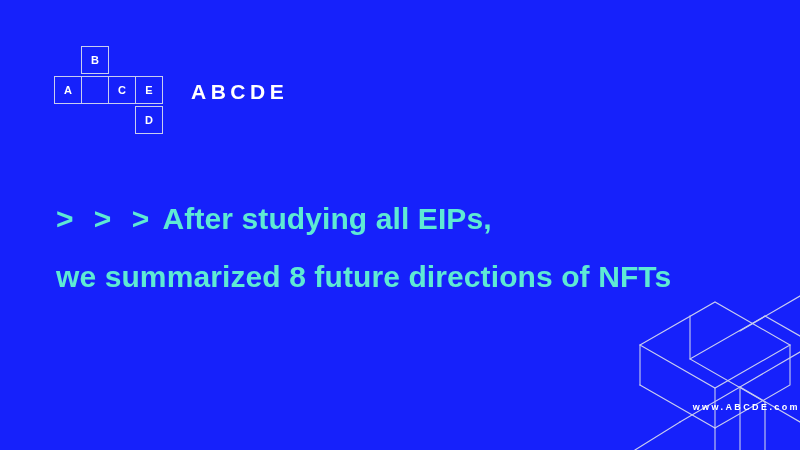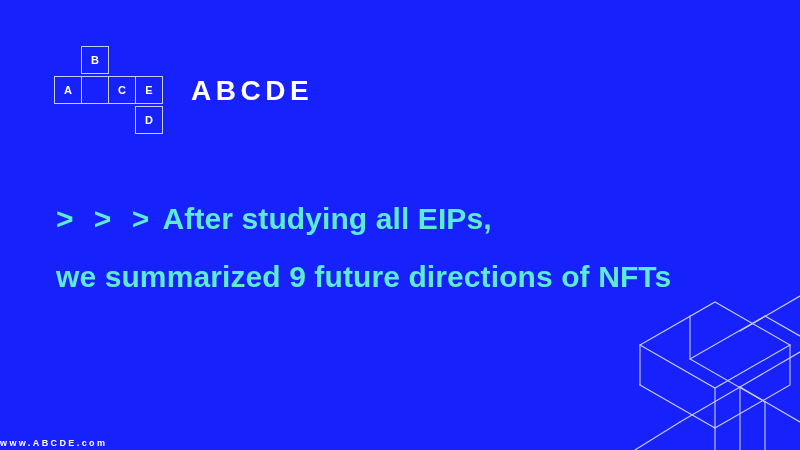--- a/index.html
+++ b/index.html
@@ -58,21 +58,21 @@
   
   .r1c2 { left: 27px;  top: 0px;  }
   .r2c1 { left: 0px;   top: 30px; }
   .r2c2 { left: 27px;  top: 30px; }
   .r2c3 { left: 54px;  top: 30px; }
   .r2c4 { left: 81px;  top: 30px; }
   .r3c4 { left: 81px;  top: 60px; }
 
   #wordmark {
     margin-left: 29px;
-    font-size: 28px;
+    font-size: 21px;
     font-weight: 700;
     color: #ffffff;
     letter-spacing: 4.5px;
     line-height: 1;
     padding-bottom: 2px;
   }
 
   
   #headline {
     position: absolute;
@@ -89,26 +89,25 @@
     letter-spacing: 0.1px;
   }
   .chev { letter-spacing: 6px; }
 
   
   #footer-url {
     position: absolute;
     left: 0;
     right: 0;
     top: 402px;
-    text-align: left;
+    text-align: right;
     color: #ffffff;
     font-size: 9px;
     font-weight: 700;
     letter-spacing: 2.4px;
-    margin-top: 36px;
   }
 </style>
 </head>
 <body>
 
 <div id="slide">
 
   <svg id="cube-art" viewBox="0 0 220 175">
     <g fill="none" stroke="#c9cdef" stroke-width="1.1" stroke-linecap="square">
 
@@ -146,18 +145,18 @@
       <div class="logo-cell r3c4">D</div>
     </div>
     <div id="wordmark">ABCDE</div>
   </div>
 
   <div id="headline">
     <div class="headline-line">
       <span class="chev">&gt; &gt; &gt;</span>
       <span>After studying all EIPs,</span>
     </div>
-    <div class="headline-line">we summarized 9 future directions of NFTs</div>
+    <div class="headline-line">we summarized 8 future directions of NFTs</div>
   </div>
 
   <div id="footer-url">www.ABCDE.com</div>
 
 </div>
 
 </body></html>

